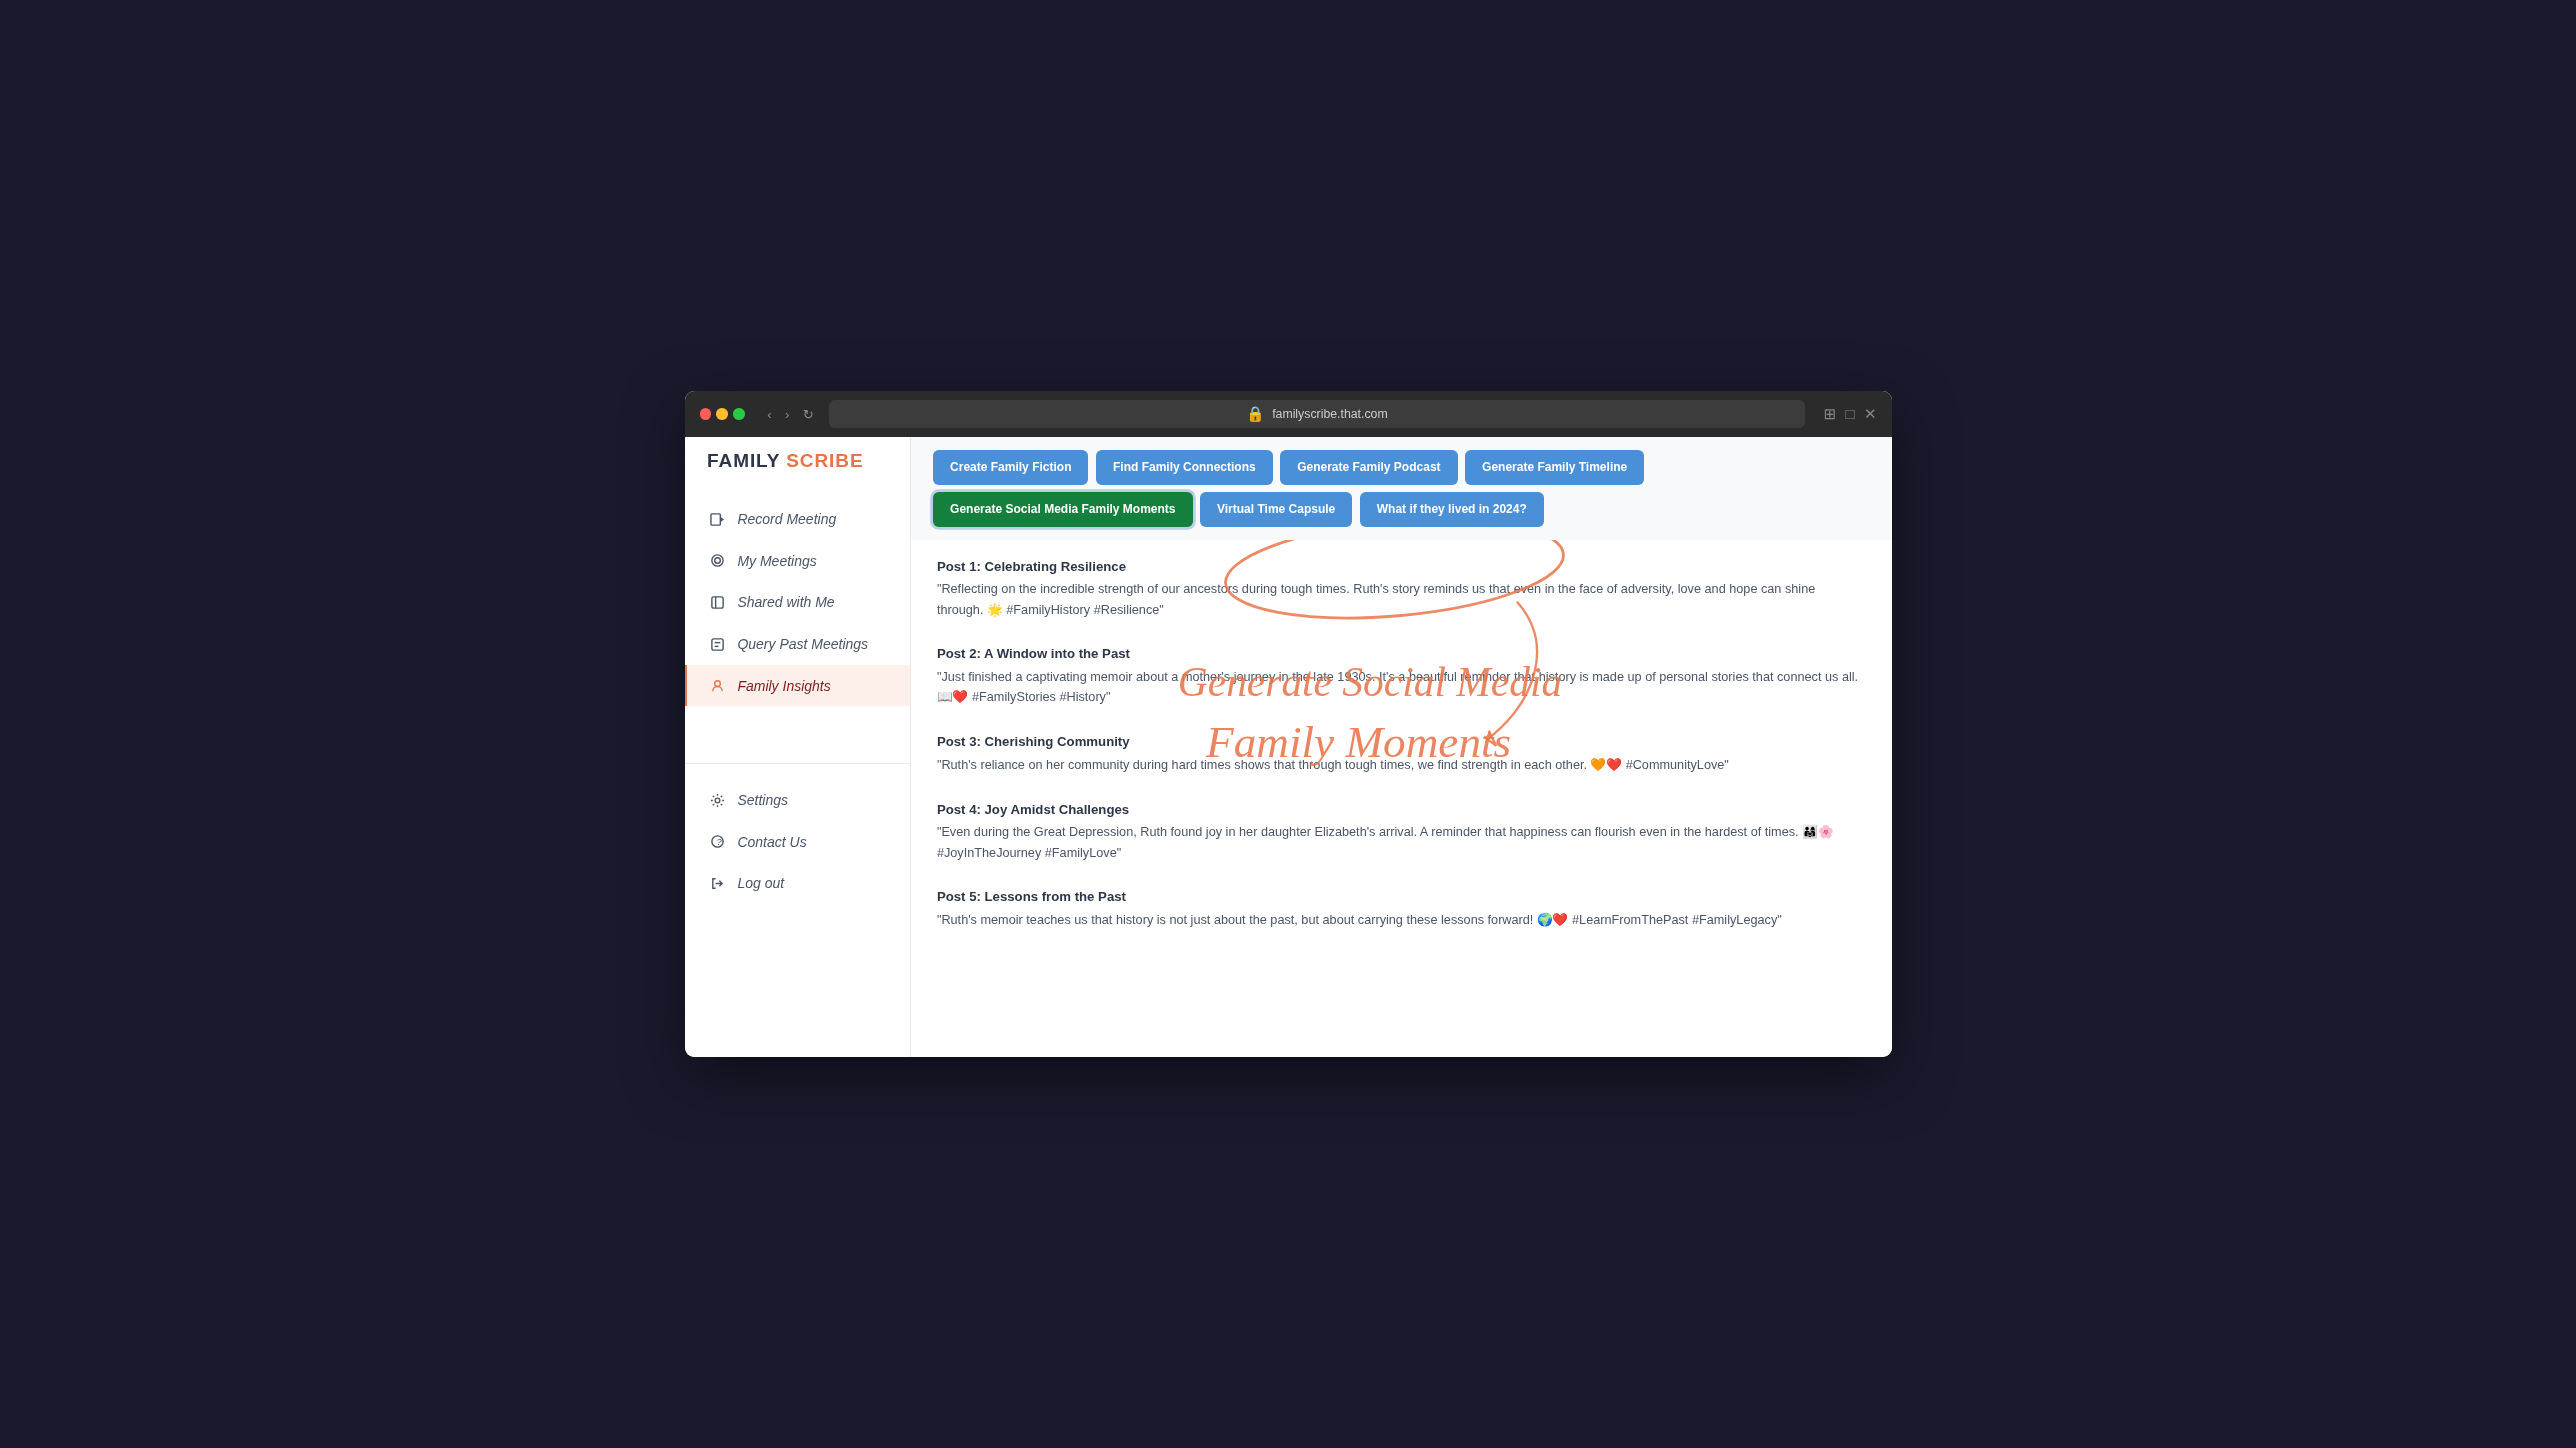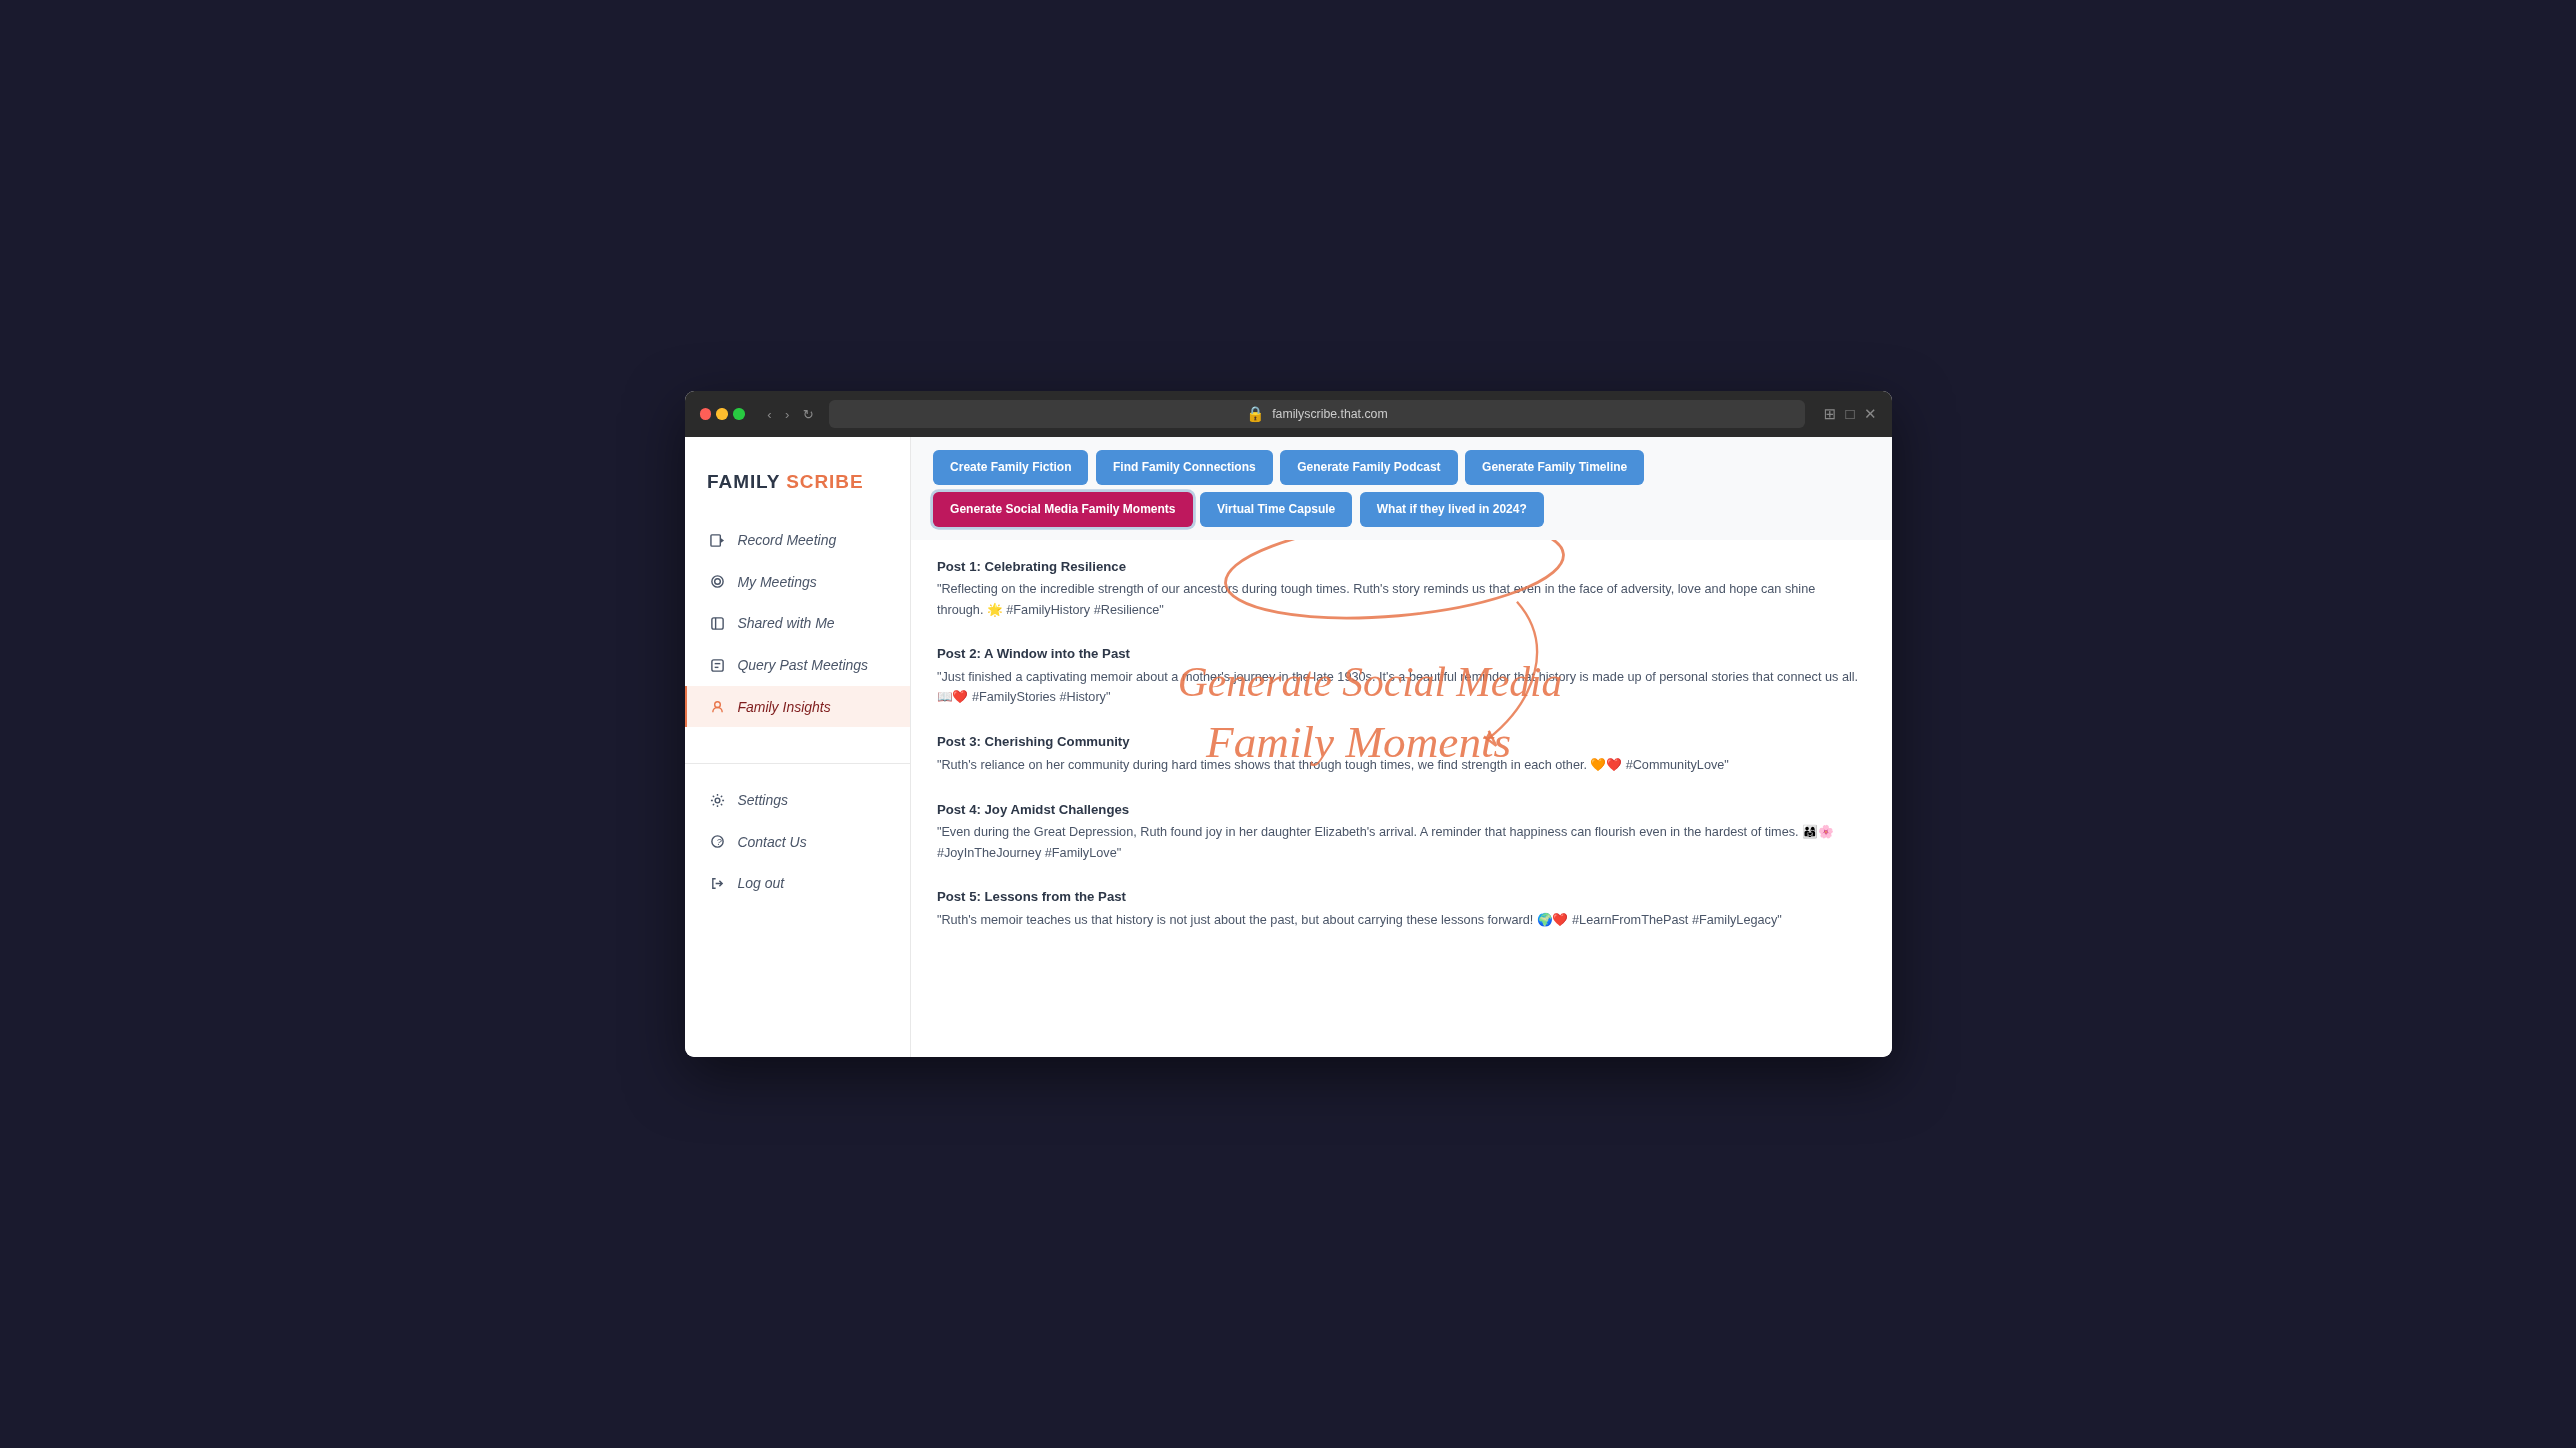--- a/index.html
+++ b/index.html
@@ -92,21 +92,21 @@
       display: flex;
       height: calc(100% - 40px);
       min-height: 620px;
     }
 
     
     .sidebar {
       width: 226px;
       background: #fff;
       border-right: 0.9px solid #e8e8e8;
-      padding: 34px 0;
+      padding: 13px 0;
       display: flex;
       flex-direction: column;
       flex-shrink: 0;
     }
 
     .logo {
       padding: 0 22.6px 26.4px;
     }
 
     .logo-text {
@@ -206,21 +206,21 @@
       padding: 9.4px 17px;
       font-size: 12px;
       font-weight: 600;
       cursor: pointer;
       text-align: center;
       line-height: 1.3;
       min-width: 113px;
     }
 
     .tool-btn.active {
-      background: #be185d;
+      background: #15803d;
       box-shadow: 0 0 0 2.8px rgba(45,109,176,0.3);
     }
 
     
     .content-area {
       padding: 19px 26.4px;
       position: relative;
     }
 
     .post-item {

